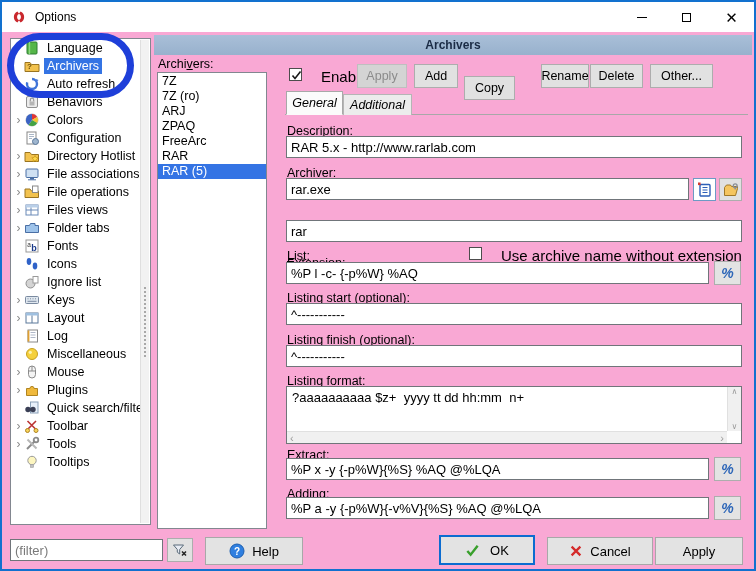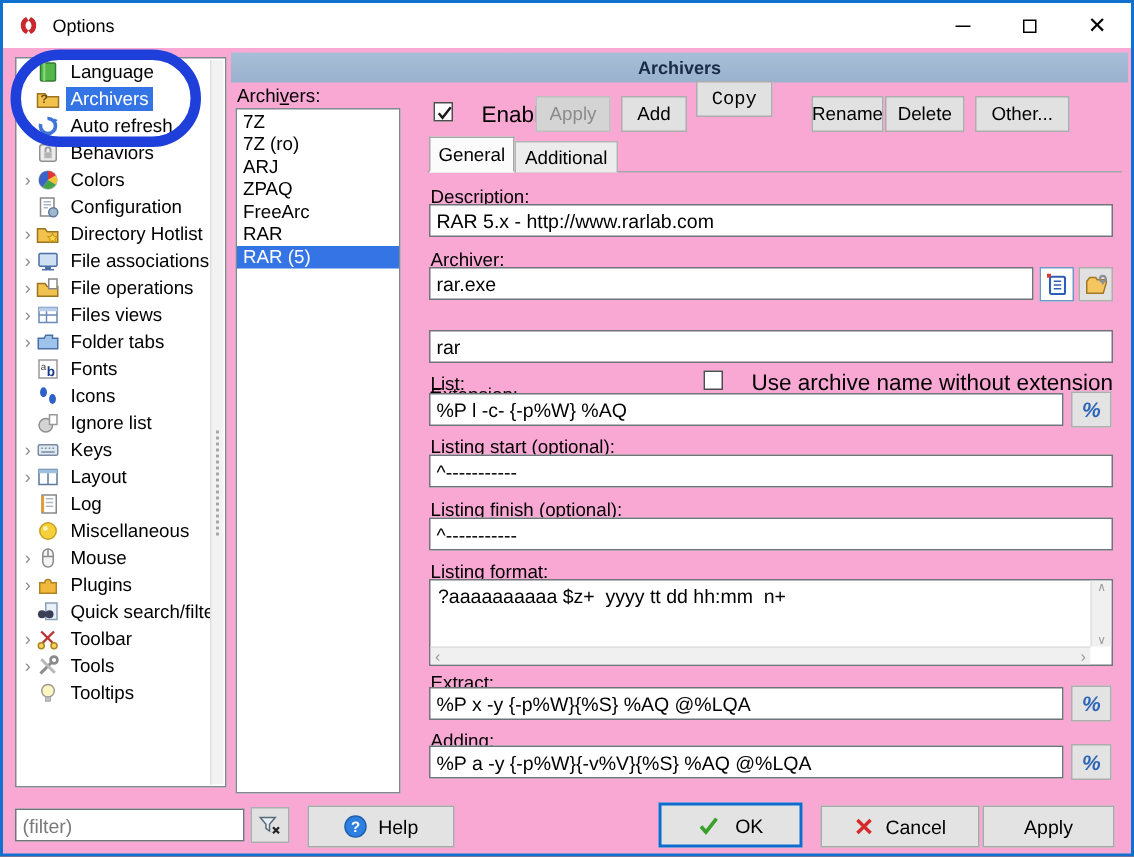--- a/index.html
+++ b/index.html
@@ -52,35 +52,35 @@
   .list-row { height:15px; font-size:12.5px; line-height:15px; padding-left:4px; white-space:nowrap; }
   .list-row.sel { background:#3474e4; color:#fff; }
 
   
   .btn { position:absolute; height:24px; background:#e1e1e1; border:1px solid #adadad;
          font-size:12.5px; font-family:"Liberation Sans",sans-serif; color:#000; cursor:default;
          display:flex; align-items:center; justify-content:center; }
   .btn.disabled { background:#d4d4d4; border-color:#bfbfbf; color:#8b8b8b; }
   #btn-apply-top { left:355px; top:62px; width:50px; }
   #btn-add      { left:412px; top:62px; width:44px; }
-  #btn-copy     { left:462px; top:52px; width:51px;font-family:Liberation Mono, monospace; }
+  #btn-copy     { left:462px; top:74px; width:51px; }
   #btn-rename   { left:539px; top:62px; width:48px; }
   #btn-delete   { left:588px; top:62px; width:53px; }
   #btn-other    { left:648px; top:62px; width:63px; }
 
   
   .cb-group { position:absolute; display:flex; gap:19px; font-size:15px; }
   #enabled-group { left:287px; top:66px; }
   #listcb-group  { left:467px; top:245px; }
   .cb { width:13px; height:13px; background:#fff; border:1px solid #4d4d4d; position:relative; flex:0 0 13px;}
   .cb svg { position:absolute; left:0; top:0; }
 
   
   .tabstrip { position:absolute; left:283px; top:90px; right:6px; height:23px;
-              border-bottom:1px solid #a8a8a8; }
+              border-bottom:1px solid #a8a8a8;font-style:italic; }
   .tab { position:absolute; bottom:-1px; font-size:12.5px; display:flex; align-items:center;
          justify-content:center; cursor:default; }
   .tab.active { left:1px; width:57px; height:24px; background:#fbfbfb;
          border:1px solid #a8a8a8; border-bottom:1px solid #fbfbfb; }
   .tab.inactive { left:58px; width:69px; height:21px; background:#ececec;
          border:1px solid #b5b5b5; border-bottom:none; }
 
   
   .flabel { position:absolute; font-size:12.5px; color:#000; white-space:nowrap; }
   .txt { position:absolute; height:22px; border:1px solid #70757a; background:#fff;

